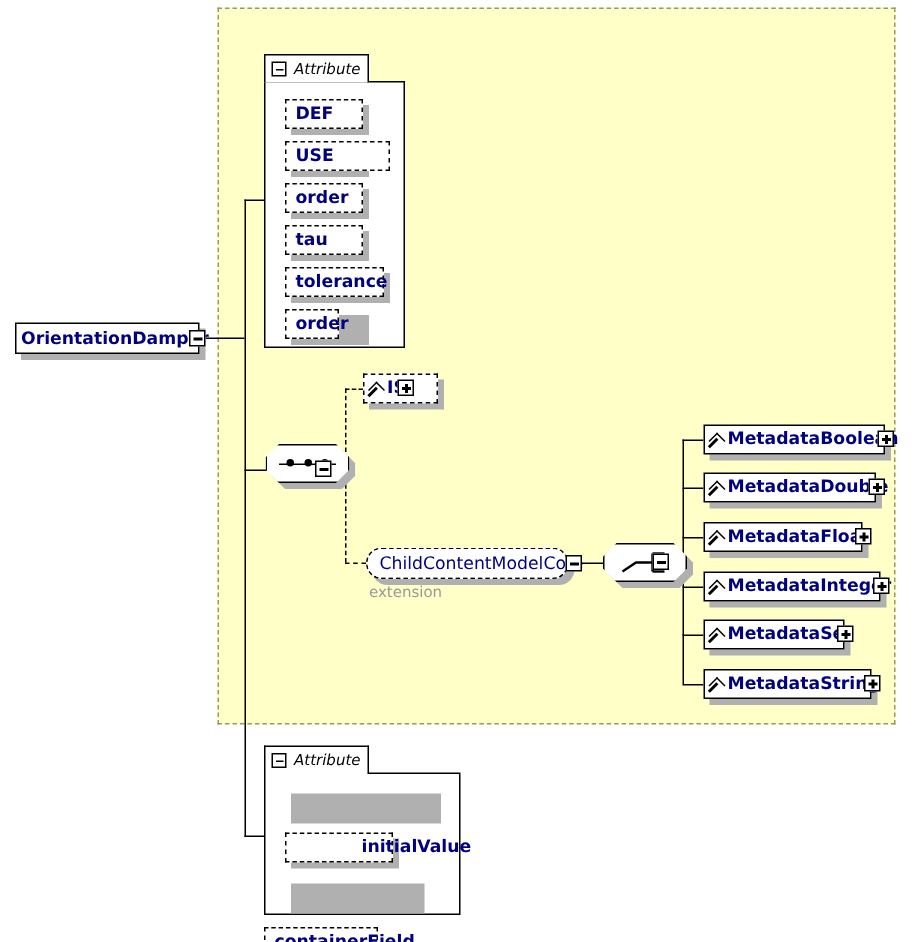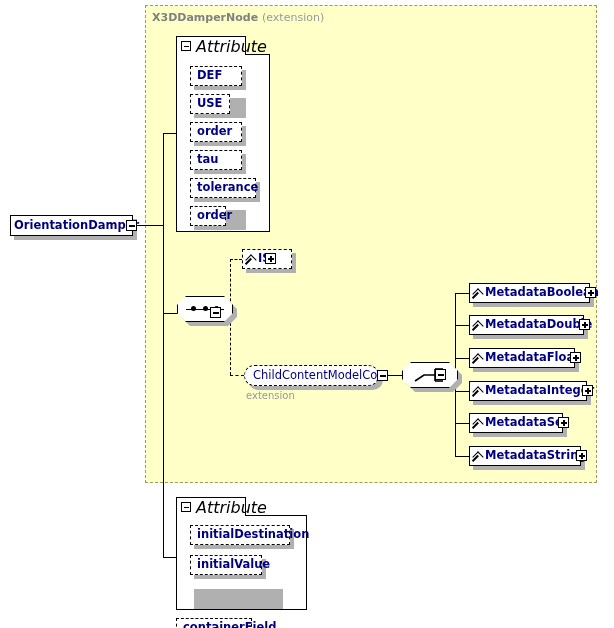--- a/index.html
+++ b/index.html
@@ -93,21 +93,21 @@
   }
   .attr-comp .tab{
     position:absolute;left:0;top:0;
     height:19px;
     box-sizing:border-box;
     background:#ffffff;
     border:1px solid #000;
     border-bottom:none;
     display:flex;align-items:center;
     padding-left:4px;
-    font-size:16px;font-style:italic;color:#000000;
+    font-size:10px;font-style:italic;color:#000000;
     white-space:nowrap;
     z-index:4;
   }
   .attr-comp .tab .minibox{
     width:10px;height:10px;box-sizing:border-box;
     border:1px solid #000;background:#fff;position:relative;
     margin-right:5px;flex:0 0 auto;
   }
   .attr-comp .tab .minibox:before{
     content:"";position:absolute;left:1.5px;top:3.5px;width:5px;height:1.5px;background:#000;
@@ -159,24 +159,20 @@
     position:absolute;
     font-size:10px;color:#999999;white-space:nowrap;
   }
 </style>
 </head>
 <body>
 
 <div id="canvas">
 
   <div class="ext-region" style="left:145px;top:5px;width:452px;height:478px;"></div>
-  <div class="ext-label" style="left:152px;top:11px;">
-    <span class="base">X3DDamperNode</span>
-    <span class="kind">(extension)</span>
-  </div>
 
   <div class="eshadow" style="left:14px;top:219px;width:123px;height:21px;"></div>
   <div class="ebox" style="left:10px;top:215px;width:123px;height:21px;">
     <span class="lbl">OrientationDamper</span>
   </div>
   <div class="pmbtn" style="left:126px;top:220px;"></div>
 
   <div class="ln h" style="left:137px;top:225px;width:26px;"></div>
 
   <div class="ln v" style="left:163px;top:133px;height:425px;"></div>
@@ -194,21 +190,21 @@
     </div>
     <div class="body" style="top:18px;width:94px;height:178px;"></div>
   </div>
 
   <div class="eshadow" style="left:194px;top:70px;width:52px;height:20px;"></div>
   <div class="ebox dashed attrbox" style="left:190px;top:66px;width:52px;height:20px;">
     <span class="lbl">DEF</span>
   </div>
 
   <div class="eshadow" style="left:194px;top:98px;width:52px;height:20px;"></div>
-  <div class="ebox dashed attrbox" style="left:190px;top:94px;width:40px;height:20px;">
+  <div class="ebox dashed attrbox" style="left:190px;top:94px;width:70px;height:20px;">
     <span class="lbl">USE</span>
   </div>
 
   <div class="eshadow" style="left:194px;top:126px;width:52px;height:20px;"></div>
   <div class="ebox dashed attrbox" style="left:190px;top:122px;width:52px;height:20px;">
     <span class="lbl">order</span>
   </div>
 
   <div class="eshadow" style="left:194px;top:154px;width:52px;height:20px;"></div>
   <div class="ebox dashed attrbox" style="left:190px;top:150px;width:52px;height:20px;">
@@ -323,26 +319,23 @@
 
   <div class="attr-comp" style="left:176px;top:497px;width:131px;height:113px;">
     <div class="tab" style="width:70px;">
       <span class="minibox"></span>
       <span>Attribute</span>
     </div>
     <div class="body" style="top:18px;width:131px;height:95px;"></div>
   </div>
 
   <div class="eshadow" style="left:194px;top:529px;width:100px;height:20px;"></div>
-  <div class="ebox dashed attrbox" style="left:190px;top:525px;width:100px;height:20px;">
-    <span class="lbl">initialDestination</span>
-  </div>
 
   <div class="eshadow" style="left:194px;top:559px;width:72px;height:20px;"></div>
-  <div class="ebox dashed attrbox" style="left:190px;top:555px;width:72px;height:20px;">
+  <div class="ebox dashed attrbox" style="left:190px;top:555px;width:72px;height:20px;padding-left:44px;">
     <span class="lbl">initialValue</span>
   </div>
 
   <div class="eshadow" style="left:194px;top:589px;width:89px;height:20px;"></div>
   <div class="ebox dashed attrbox" style="left:176px;top:585px;width:76px;height:20px;margin-top:33px;">
     <span class="lbl">containerField</span>
   </div>
 
 </div>
 

